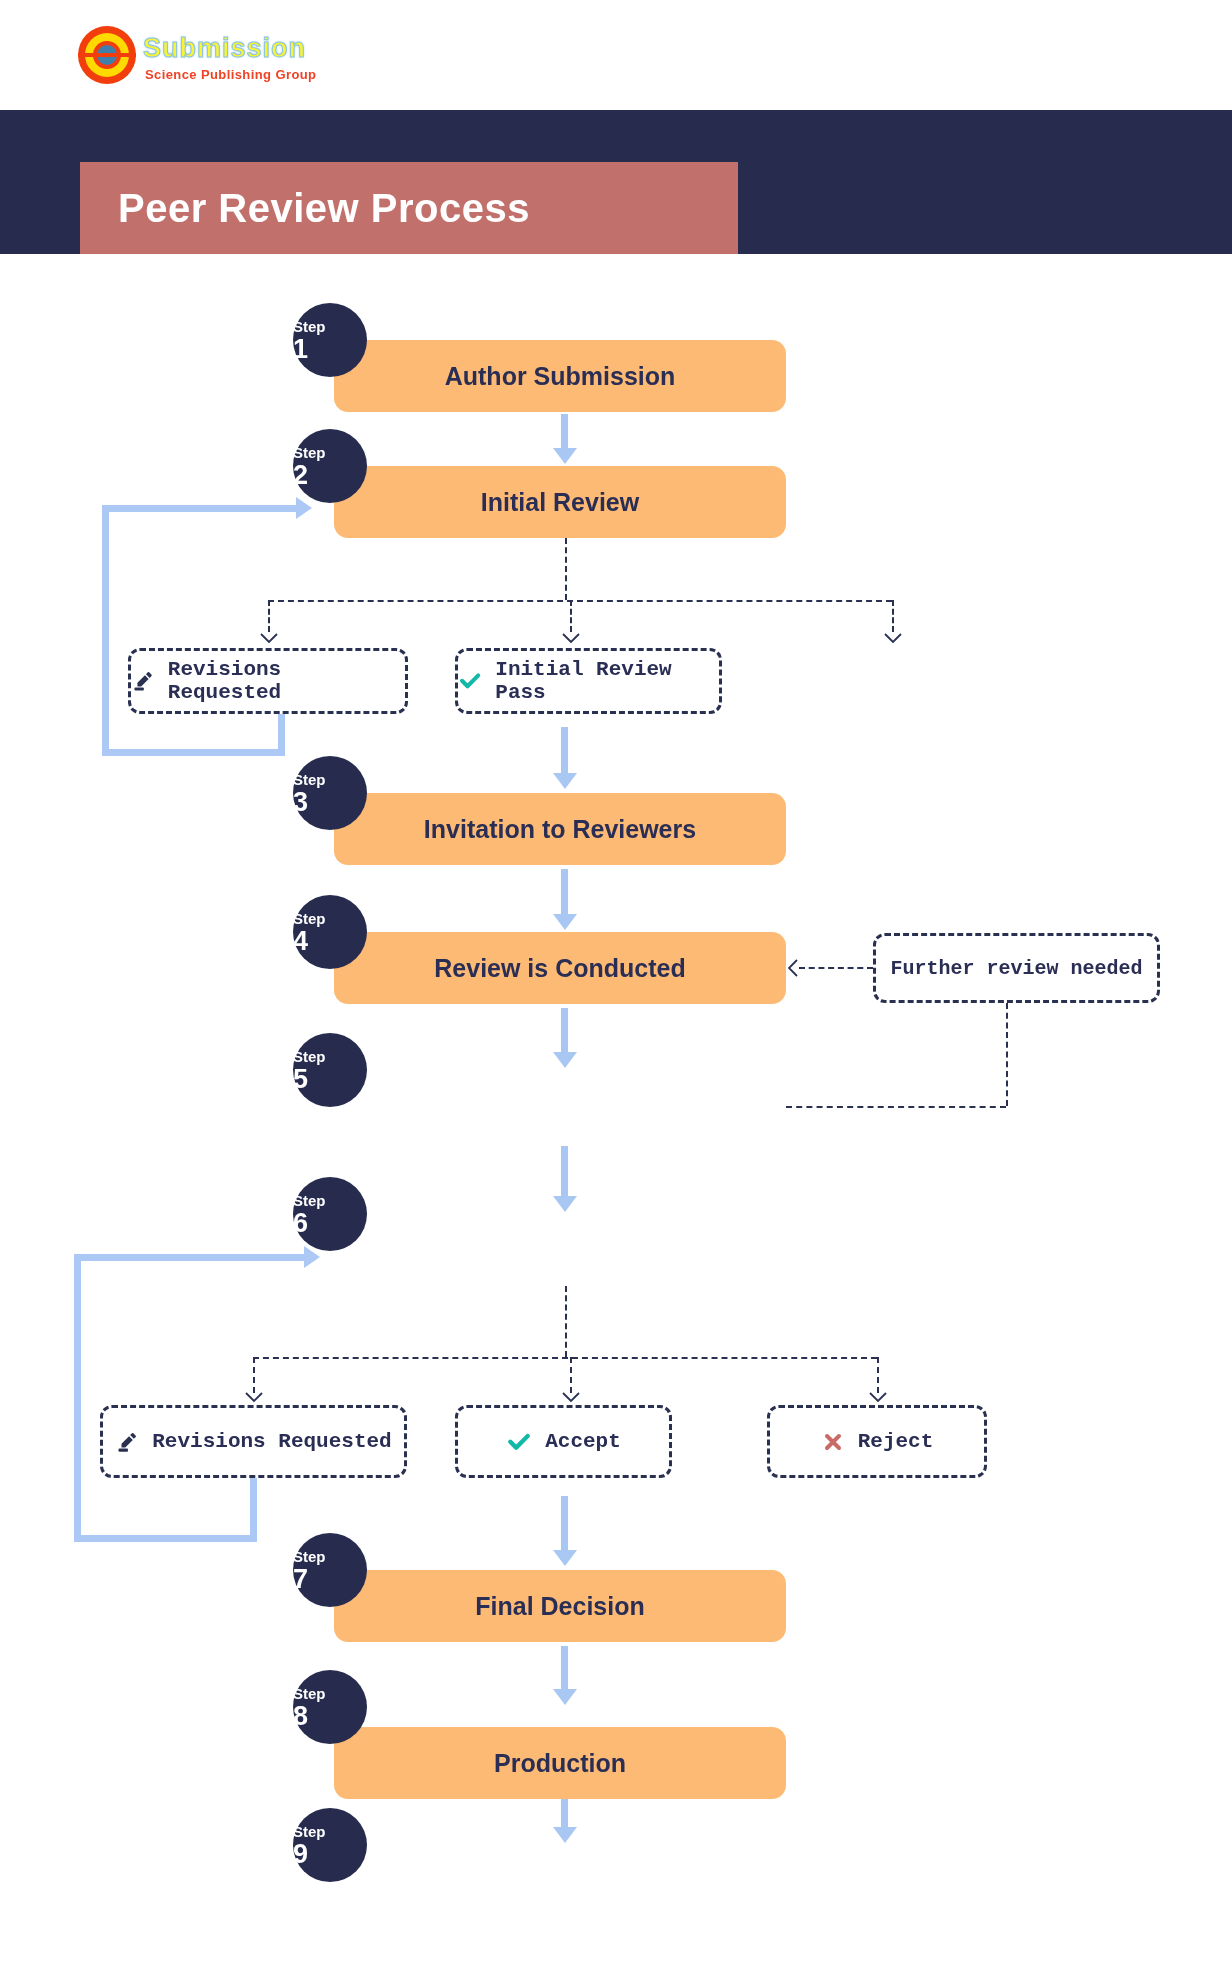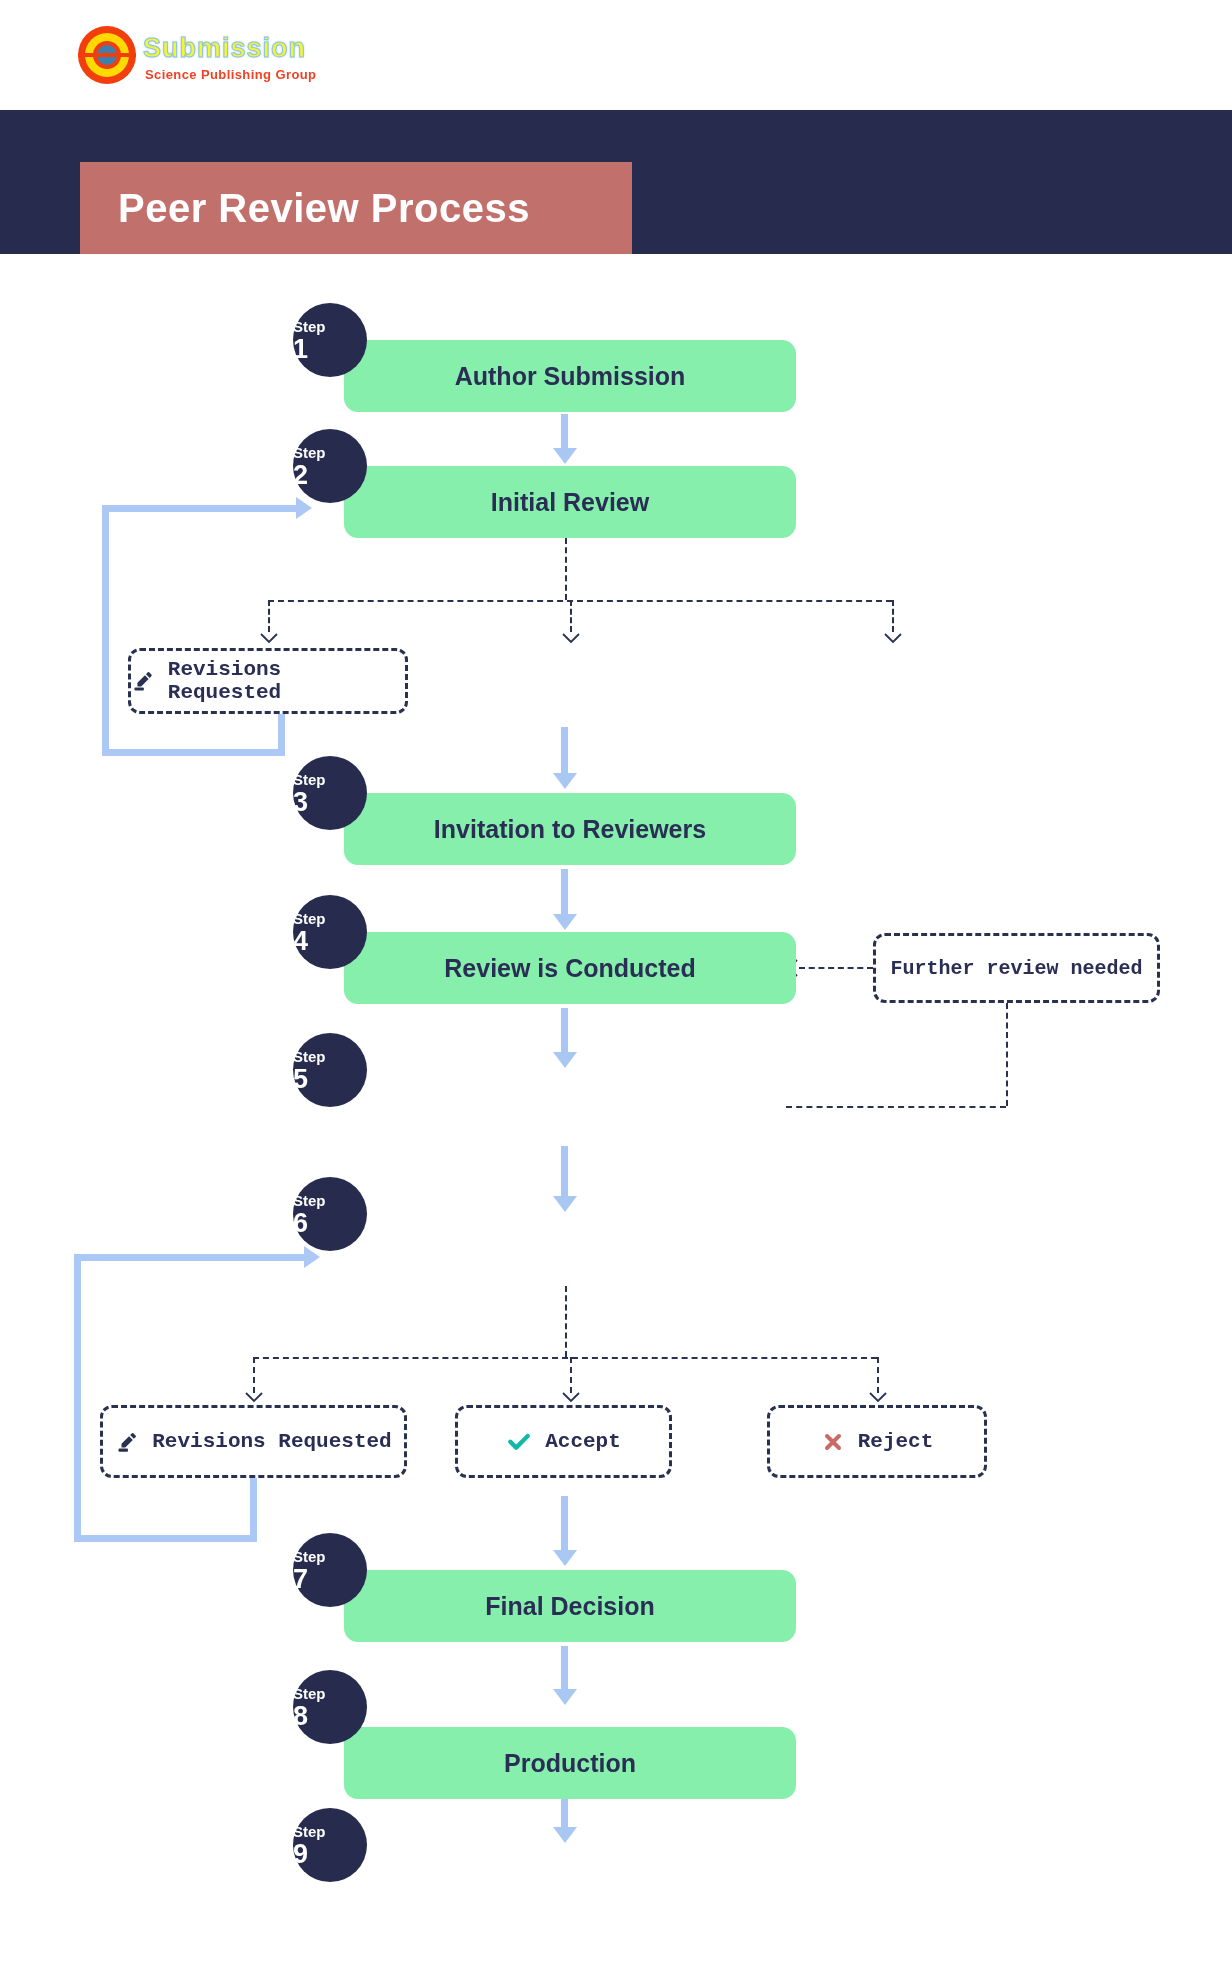--- a/index.html
+++ b/index.html
@@ -12,26 +12,26 @@
     background:#f23d0c; }
   .logo-ring1 { position:absolute; left:7px; top:7px; width:44px; height:44px; border-radius:50%; background:#ffd900; }
   .logo-ring2 { position:absolute; left:8px; top:8px; width:28px; height:28px; border-radius:50%; background:#f23d0c; }
   .logo-core  { position:absolute; left:4px; top:4px; width:20px; height:20px; border-radius:50%; background:#3f7fae; }
   .logo-stripe { position:absolute; left:0; top:27px; width:58px; height:4px; background:#f23d0c; }
   .logo-name { position:absolute; left:143px; top:33px; font-size:27px; font-weight:bold; color:#f6f435;
     -webkit-text-stroke:1px #8ac1e4; text-shadow:0 0 3px #a5d4ef; letter-spacing:1px; }
   .logo-sub { position:absolute; left:145px; top:67px; font-size:13px; font-weight:bold; color:#f04326; letter-spacing:.4px; }
 
   .navy-band { position:absolute; left:0; top:110px; width:1232px; height:144px; background:#272c4e; }
-  .title-box { position:absolute; left:80px; top:162px; width:552px; height:92px; background:#c1706c;
+  .title-box { position:absolute; left:80px; top:162px; width:658px; height:92px; background:#c1706c;
     display:flex; align-items:center; padding-left:38px; }
   .title-box h1 { color:#ffffff; font-size:40px; font-weight:bold; letter-spacing:.5px; }
 
   
-  .node { position:absolute; left:344px; width:452px; height:72px; background:#86efac; border-radius:14px;
+  .node { position:absolute; left:334px; width:452px; height:72px; background:#fdba74; border-radius:14px;
     display:flex; align-items:center; justify-content:center; z-index:1; }
   .node span { color:#2a2e54; font-size:25px; font-weight:bold; }
 
   .badge { position:absolute; left:293px; width:74px; height:74px; border-radius:50%; background:#272c4e;
     z-index:2; display:flex; flex-direction:column; align-items:flex-start; justify-content:center; }
   .badge .w { color:#ffffff; font-size:15px; font-weight:bold; line-height:17px; }
   .badge .n { color:#ffffff; font-size:27px; font-weight:bold; line-height:28px; }
 
   
   .varrow { position:absolute; left:561px; width:7px; background:#a8c8f3; }
@@ -155,20 +155,26 @@
       <polyline points="1,1 9,9 17,1" fill="none" stroke="#2a3150" stroke-width="1.8"></polyline>
     </svg>
 
   <div class="obox" style="left:128px; top:648px; width:280px; height:66px;">
     <svg width="24" height="24" viewBox="0 0 24 24">
       <path fill="#2a3150" d="M20.71 7.04c.39-.39.39-1.02 0-1.41l-2.34-2.34a1 1 0 0 0-1.41 0l-1.83 1.83 3.75 3.75 1.83-1.83zM6.5 13.75 14.06 6.2l3.75 3.75-7.56 7.55H6.5v-3.75z"></path>
       <rect x="3.5" y="18.5" width="9.5" height="3.2" rx="1" fill="#2a3150"></rect>
     </svg>
     <span>Revisions Requested</span>
   </div>
+  <div class="obox" style="left:455px; top:648px; width:267px; height:66px;">
+    <svg width="26" height="26" viewBox="0 0 24 24">
+      <path d="M20 6.5 9.4 17.2 4 11.8" fill="none" stroke="#14b8a6" stroke-width="4" stroke-linecap="round" stroke-linejoin="round"></path>
+    </svg>
+    <span>Initial Review Pass</span>
+  </div>
 
   <div class="loop" style="left:278px; top:714px; width:7px; height:42px;"></div>
   <div class="loop" style="left:102px; top:749px; width:183px; height:7px;"></div>
   <div class="loop" style="left:102px; top:505px; width:7px; height:251px;"></div>
   <div class="loop" style="left:102px; top:505px; width:194px; height:7px;"></div>
   <div class="loop-head" style="left:296px; top:497px;"></div>
 
   <svg class="chev" style="left:788px; top:959px;" width="11" height="18">
       <polyline points="9,1 1,9 9,17" fill="none" stroke="#2a3150" stroke-width="1.8"></polyline>
     </svg>

